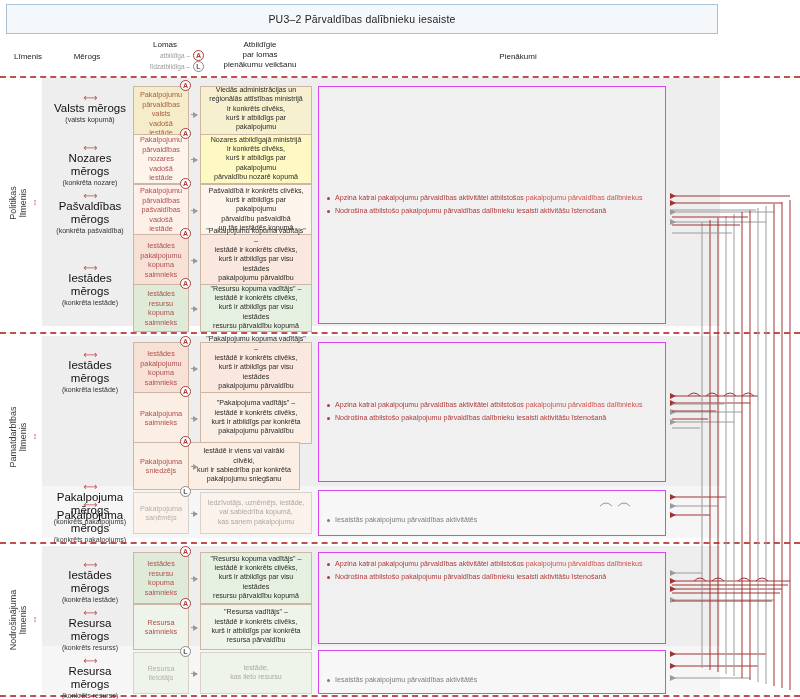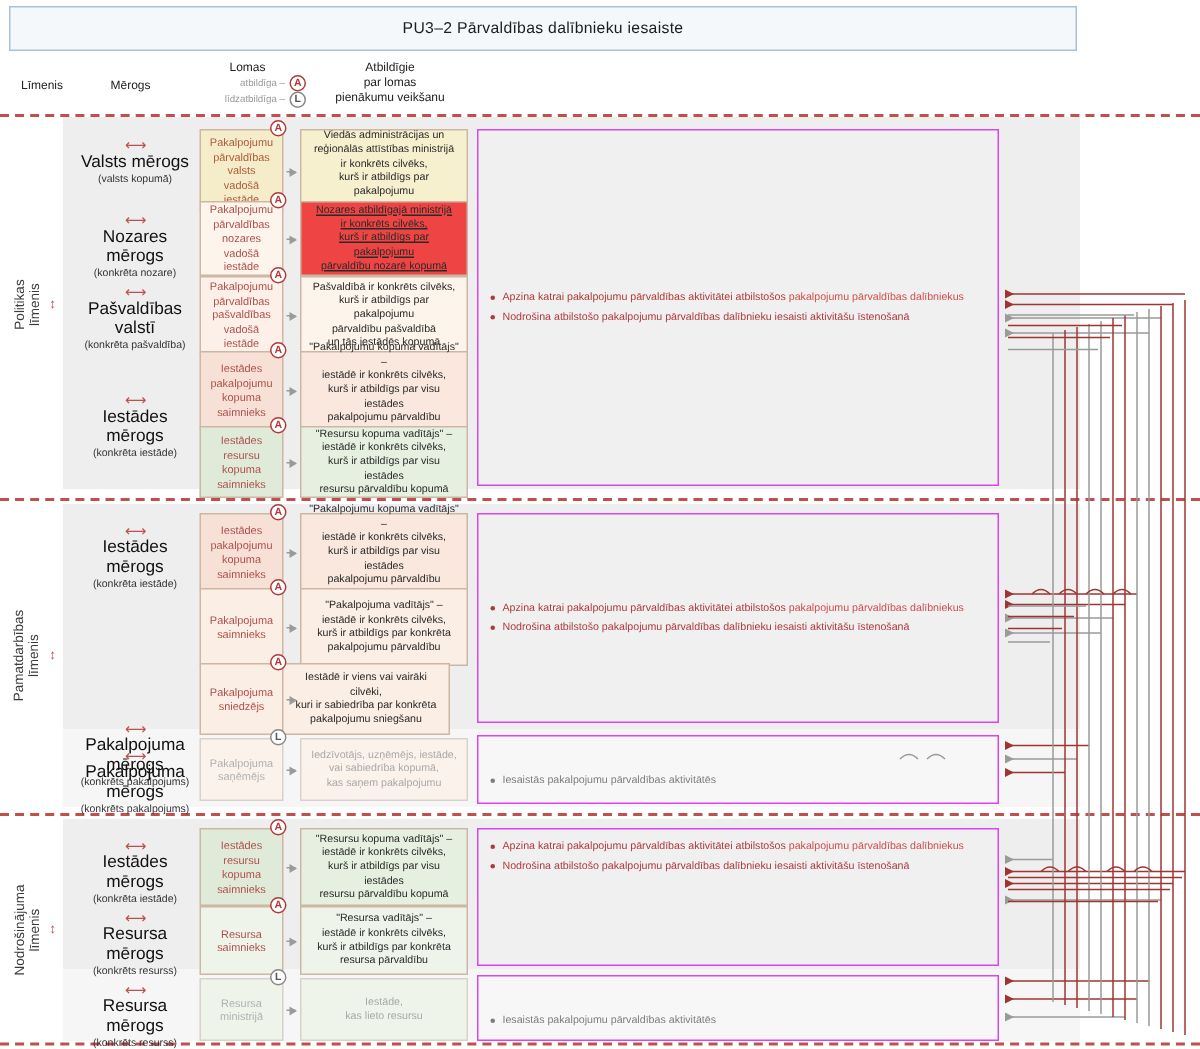--- a/index.html
+++ b/index.html
@@ -146,20 +146,21 @@
       <span class="badge badge-l">L</span>
     </div>
   </div>
 
   <div class="ch ch-atbild">
     <div>Atbildīgie</div>
     <div>par lomas</div>
     <div>pienākumu veikšanu</div>
   </div>
 
+  <div class="ch ch-pienak">Pienākumi</div>
 </div>
 
 <div id="body-layer">
     <div class="band-bg" style="top: 78px; height: 248px;"></div>
     <div class="sep" style="top: 76px;"></div>
     <div class="band-bg" style="top: 336px; height: 150px;"></div>
     <div class="band-bg light" style="top: 486px; height: 52px;"></div>
     <div class="sep" style="top: 332px;"></div>
     <div class="band-bg" style="top: 546px; height: 100px;"></div>
     <div class="band-bg light" style="top: 646px; height: 48px;"></div>
@@ -191,21 +192,21 @@
       <div class="m1">Valsts mērogs</div>
       <div class="m2">(valsts kopumā)</div>
     </div>
     <div class="merogs" style="left: 48px; width: 84px; top: 143px;">
       <div class="dbl">⟷</div>
       <div class="m1">Nozares mērogs</div>
       <div class="m2">(konkrēta nozare)</div>
     </div>
     <div class="merogs" style="left: 48px; width: 84px; top: 191px;">
       <div class="dbl">⟷</div>
-      <div class="m1">Pašvaldības valstī</div>
+      <div class="m1">Pašvaldības mērogs</div>
       <div class="m2">(konkrēta pašvaldība)</div>
     </div>
     <div class="merogs" style="left: 48px; width: 84px; top: 263px;">
       <div class="dbl">⟷</div>
       <div class="m1">Iestādes mērogs</div>
       <div class="m2">(konkrēta iestāde)</div>
     </div>
     <div class="merogs" style="left: 48px; width: 84px; top: 350px;">
       <div class="dbl">⟷</div>
       <div class="m1">Iestādes mērogs</div>
@@ -258,21 +259,21 @@
     <div class="rolebox" style="left: 133px; top: 134px; width: 56px; height: 50px; background: rgb(253, 244, 236); color: rgb(176, 80, 76); border-color: rgb(205, 183, 164);">
       <div class="inner">
         <div>Pakalpojumu</div>
         <div>pārvaldības</div>
         <div>nozares</div>
         <div>vadošā iestāde</div>
       </div>
     </div>
     <div class="badge badge-a role-badge" style="left: 180px; top: 128px;">A</div>
     <div class="mini-arrow" style="left: 191px; top: 159px; width: 6px;"></div>
-    <div class="respbox" style="left: 200px; top: 134px; width: 112px; height: 50px; background: #ef4444; border-color: rgb(205, 183, 164); text-decoration: underline;">
+    <div class="respbox" style="left: 200px; top: 134px; width: 112px; height: 50px; background: #fef9c3; border-color: rgb(205, 183, 164);">
       <div class="inner">
         <div>Nozares atbildīgajā ministrijā</div>
         <div>ir konkrēts cilvēks,</div>
         <div>kurš ir atbildīgs par pakalpojumu</div>
         <div>pārvaldību nozarē kopumā</div>
       </div>
     </div>
     <div class="rolebox" style="left: 133px; top: 184px; width: 56px; height: 52px; background: rgb(253, 240, 232); color: rgb(176, 80, 76); border-color: rgb(205, 183, 164);">
       <div class="inner">
         <div>Pakalpojumu</div>
@@ -421,21 +422,21 @@
       <div class="inner">
         <div>"Resursa vadītājs" –</div>
         <div>iestādē ir konkrēts cilvēks,</div>
         <div>kurš ir atbildīgs par konkrēta</div>
         <div>resursa pārvaldību</div>
       </div>
     </div>
     <div class="rolebox" style="left: 133px; top: 652px; width: 56px; height: 42px; background: rgb(238, 244, 234); color: rgb(177, 177, 177); border-color: rgb(216, 210, 203);">
       <div class="inner">
         <div>Resursa</div>
-        <div>ministrijā</div>
+        <div>lietotājs</div>
       </div>
     </div>
     <div class="badge badge-l role-badge" style="left: 180px; top: 646px;">L</div>
     <div class="mini-arrow" style="left: 191px; top: 673px; width: 6px;"></div>
     <div class="respbox" style="left: 200px; top: 652px; width: 112px; height: 42px; background: rgb(238, 244, 234); border-color: rgb(216, 210, 203); color: rgb(169, 169, 169);">
       <div class="inner">
         <div>Iestāde,</div>
         <div>kas lieto resursu</div>
       </div>
     </div>

